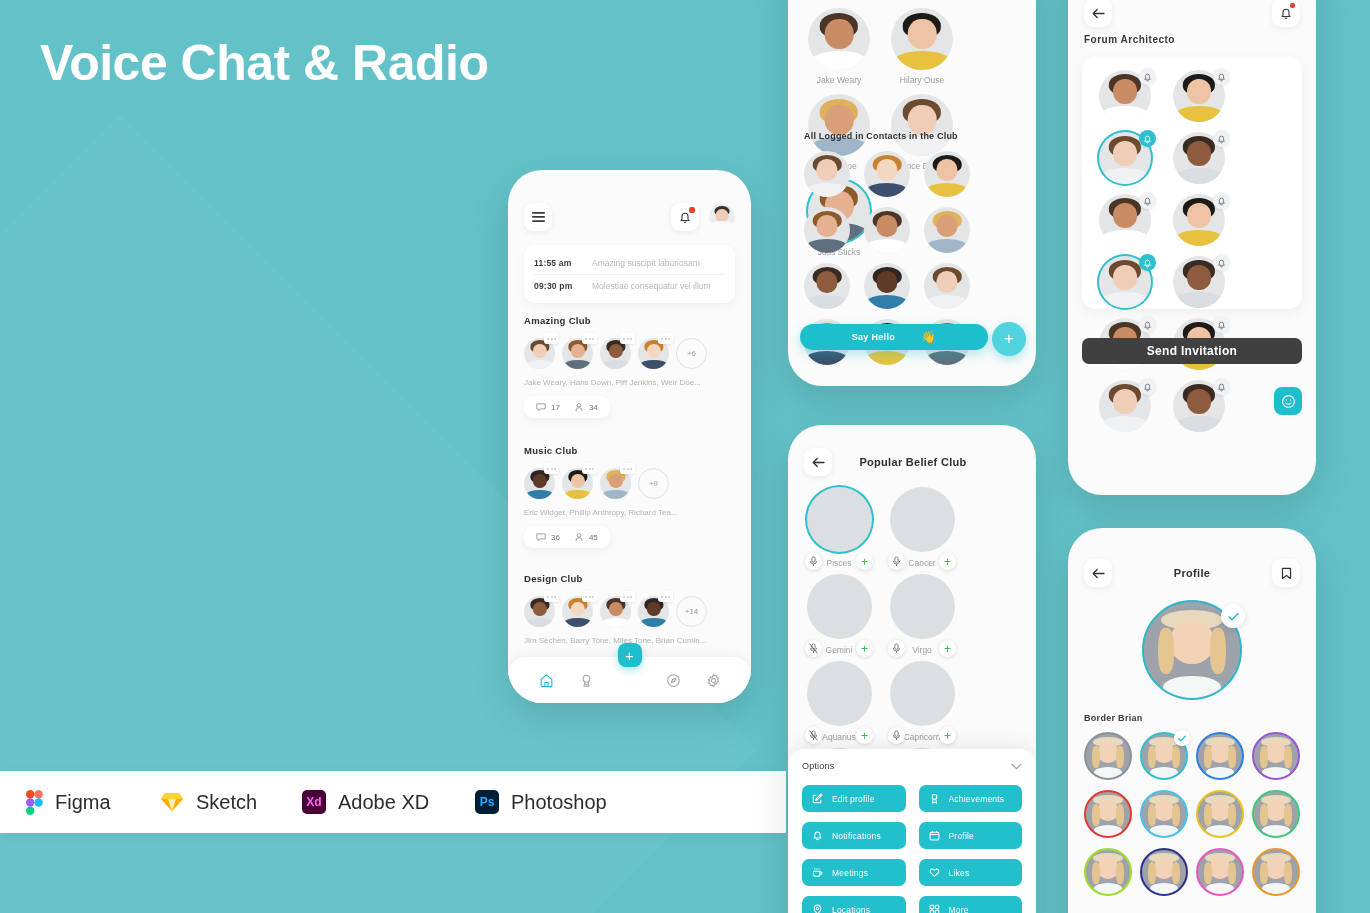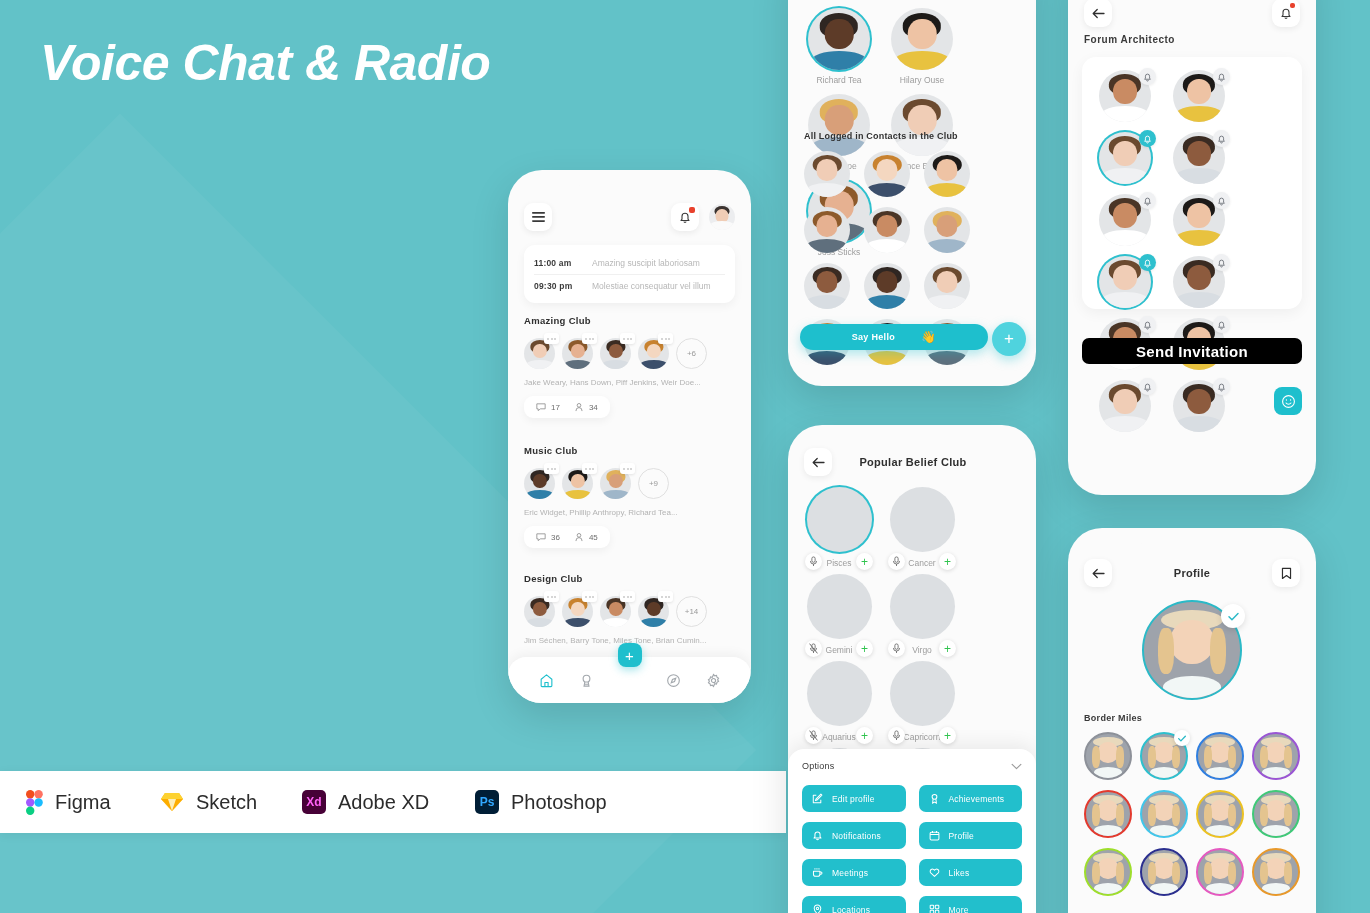--- a/index.html
+++ b/index.html
@@ -17,21 +17,21 @@
   }
   #bg-shape::before {
     content: ""; position: absolute;
     left: -330px; top: 300px; width: 900px; height: 900px;
     background: rgba(255,255,255,0.045);
     transform: rotate(45deg);
   }
 
   
   #hero {
-    position: absolute; left: 40px; top: 34px; width: 620px; font-style: italic;
+    position: absolute; left: 40px; top: 34px; width: 620px;
   }
   #hero h1 {
     color: #ffffff;
     font-size: 50px;
     line-height: 59px;
     font-weight: bold;
     letter-spacing: -0.5px;
   }
 
   
@@ -199,21 +199,21 @@
   .p4-cell .av { width: 52px; height: 52px; margin: 0 auto; }
   .p4-cell.hl .av { box-shadow: 0 0 0 2px #2ec0ce; }
   .bell-badge {
     position: absolute; right: 0px; top: -2px; width: 17px; height: 17px; border-radius: 50%;
     background: #f0f1f3; display: flex; align-items: center; justify-content: center;
     box-shadow: 0 1px 3px rgba(0,0,0,.08); z-index: 3;
   }
   .p4-cell.hl .bell-badge { background: #2ec0ce; }
   #p4-invite {
     position: absolute; top: 388px; left: 14px; right: 14px; height: 26px;
-    background: #000000; border-radius: 7px; color: #fff; font-size: 15px; font-weight: bold;
+    background: #404040; border-radius: 7px; color: #fff; font-size: 12px; font-weight: bold;
     display: flex; align-items: center; justify-content: center; letter-spacing: .3px;
   }
   #p4-leave {
     position: absolute; top: 437px; left: 14px; width: 180px; height: 28px;
     background: #fff; border-radius: 8px; color: #2f2f2f; font-size: 9px; font-weight: bold;
     display: flex; align-items: center; justify-content: center; letter-spacing: .3px;
     box-shadow: 0 2px 8px rgba(0,0,0,.06);
   }
   #p4-emoji {
     position: absolute; top: 437px; right: 14px; width: 28px; height: 28px;
@@ -317,21 +317,21 @@
     </div>
     <div class="av" style="width:26px;height:26px;margin-left:10px;background:#ecedef;">
       <span class="hair" style="top:2px;width:15px;height:10px;background:#3b3330;"></span>
       <span class="face" style="top:5px;width:13px;height:14px;background:#f0cdb6;"></span>
       <span class="body" style="width:24px;height:9px;background:#fafafa;"></span>
     </div>
   </div>
 
   <div id="p1-schedule">
       <div class="sched-row">
-       <span class="sched-time">11:00 am</span>
+       <span class="sched-time">11:55 am</span>
        <span class="sched-txt">Amazing suscipit laboriosam</span>
      </div>
       <div class="sched-row">
        <span class="sched-time">09:30 pm</span>
        <span class="sched-txt">Molestiae consequatur vel illum</span>
      </div>
     </div>
 
   <div class="club" id="p1-club0" style="top:145px;"><div class="club-title">Amazing Club</div><div class="club-avatars">
         <div class="av-wrap">
@@ -533,26 +533,26 @@
         <circle cx="8" cy="8" r="2.2"></circle>
         <path d="M8 1.6 9.3 3l1.9-.4.5 1.9 1.7 1-1 1.7 1 1.7-1.7 1-.5 1.9-1.9-.4L8 14.4 6.7 13l-1.9.4-.5-1.9-1.7-1 1-1.7-1-1.7 1.7-1 .5-1.9 1.9.4z"></path>
       </svg>
     </div>
   </div>
 </div>
 
 <div class="phone" id="phone2">
   <div id="p2-grid">
       <div class="p2-cell">
-        <div class="av hl" style="width: 62px; height: 62px;">
-    <span class="hair" style="top:4.96px;width:38.44px;height:24.8px;background:#2f2622;"></span>
-    <span class="face" style="top:11.16px;width:28.52px;height:29.759999999999998px;background:#5d3b28;"></span>
-    <span class="body" style="width:54.56px;height:18.599999999999998px;background:#2f7fa8;"></span>
-        </div>
-        <div class="p2-name">Richard Tea</div>
+        <div class="av" style="width: 62px; height: 62px;">
+    <span class="hair" style="top:4.96px;width:38.44px;height:24.8px;background:#4a3526;"></span>
+    <span class="face" style="top:11.16px;width:28.52px;height:29.759999999999998px;background:#c98b63;"></span>
+    <span class="body" style="width:54.56px;height:18.599999999999998px;background:#ffffff;"></span>
+        </div>
+        <div class="p2-name">Jake Weary</div>
       </div>
       <div class="p2-cell">
         <div class="av" style="width: 62px; height: 62px;">
     <span class="hair" style="top:4.96px;width:38.44px;height:24.8px;background:#1d1a18;"></span>
     <span class="face" style="top:11.16px;width:28.52px;height:29.759999999999998px;background:#eec3a4;"></span>
     <span class="body" style="width:54.56px;height:18.599999999999998px;background:#e8c23f;"></span>
         </div>
         <div class="p2-name">Hilary Ouse</div>
       </div>
       <div class="p2-cell">
@@ -1063,21 +1063,21 @@
       <span style="position:absolute;right:14px;top:26px;width:16px;height:46px;border-radius:40%;background:#e4c48f;"></span>
       <span style="position:absolute;left:50%;bottom:0;transform:translateX(-50%);width:58px;height:22px;border-radius:50% 50% 0 0;background:#f2f7f6;"></span>
     </div>
     <div id="p5-check">
       <svg width="11" height="9" viewBox="0 0 12 10" fill="none" stroke="#2bb9c7" stroke-width="1.6" stroke-linecap="round" stroke-linejoin="round">
           <path d="M1 5.2 4.3 8.6 11 1.6"></path>
         </svg>
     </div>
   </div>
 
-  <div id="p5-bc-label">Border Miles</div>
+  <div id="p5-bc-label">Border Brian</div>
   <div id="p5-bc-grid">
       <div class="bc-cell">
         <div class="bc-inner" style="border:2px solid #8d9199;">
        <span style="position:absolute;left:50%;transform:translateX(-50%);top:3px;width:30px;height:10px;border-radius:50%;background:#e8d9bc;"></span>
        <span style="position:absolute;left:50%;transform:translateX(-50%);top:8px;width:21px;height:21px;border-radius:48%;background:#f3d3b8;"></span>
        <span style="position:absolute;left:6px;top:12px;width:8px;height:22px;border-radius:40%;background:#e4c48f;"></span>
        <span style="position:absolute;right:6px;top:12px;width:8px;height:22px;border-radius:40%;background:#e4c48f;"></span>
        <span style="position:absolute;left:50%;bottom:0;transform:translateX(-50%);width:28px;height:11px;border-radius:50% 50% 0 0;background:#f2f7f6;"></span>
      </div>
       </div>

